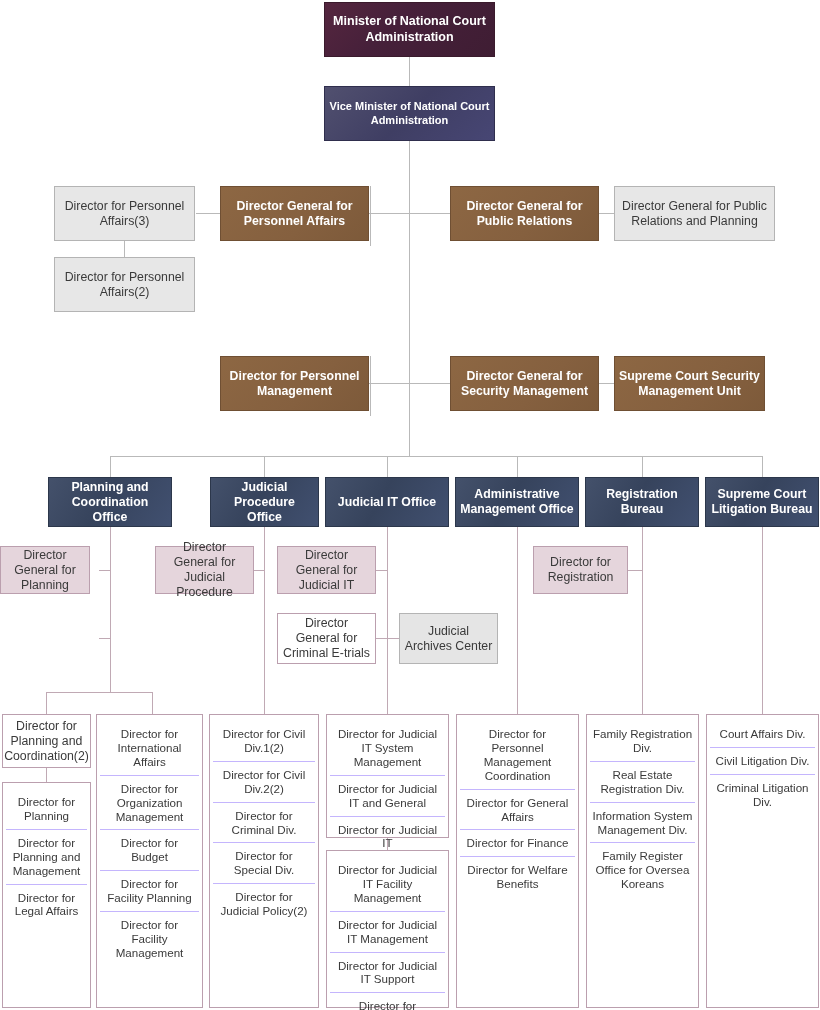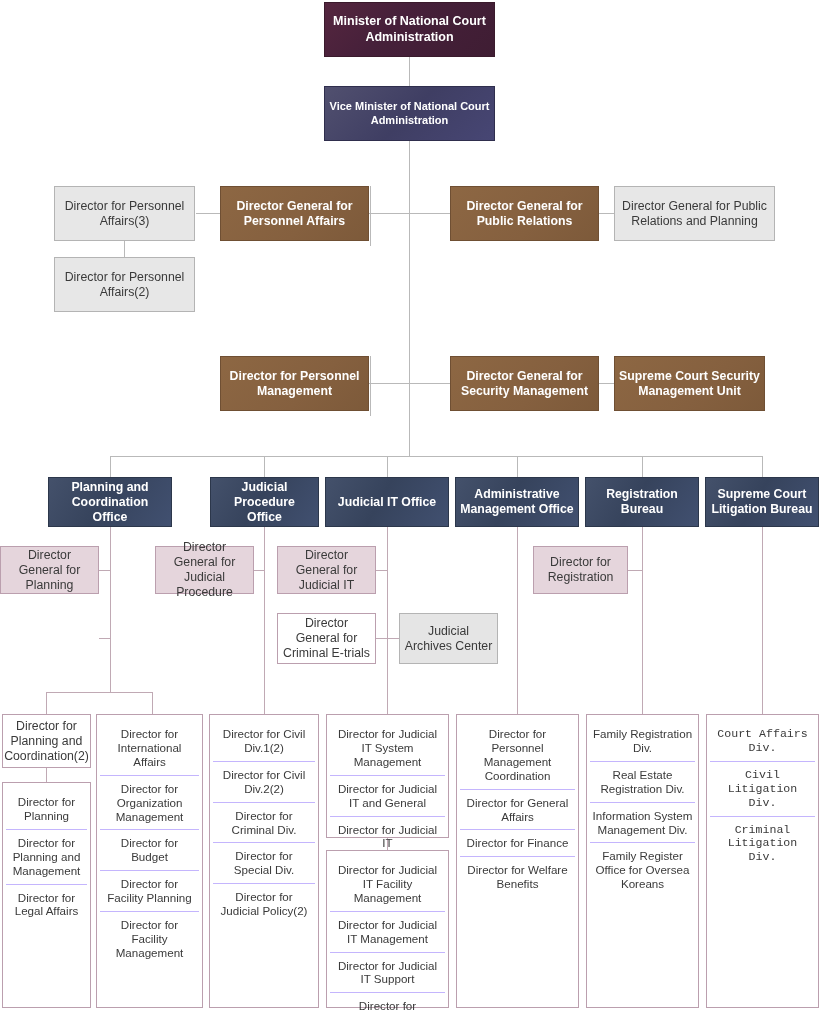--- a/index.html
+++ b/index.html
@@ -220,21 +220,21 @@
   <div class="box b-steel" style="left:455px; top:477px; width:124px; height:50px;">
     <span>Administrative Management Office</span>
   </div>
   <div class="box b-steel" style="left:585px; top:477px; width:114px; height:50px;">
     <span>Registration Bureau</span>
   </div>
   <div class="box b-steel" style="left:705px; top:477px; width:114px; height:50px;">
     <span>Supreme Court Litigation Bureau</span>
   </div>
 
-  <div class="box b-pink" style="left:0px; top:546px; width:99px; height:48px;">
+  <div class="box b-pink" style="left:0px; top:546px; width:90px; height:48px;">
     <span>Director General for Planning</span>
   </div>
   <div class="box b-pink" style="left:155px; top:546px; width:99px; height:48px;">
     <span>Director General for Judicial Procedure</span>
   </div>
   <div class="box b-pink" style="left:277px; top:546px; width:99px; height:48px;">
     <span>Director General for Judicial IT</span>
   </div>
   <div class="box b-white" style="left:277px; top:613px; width:99px; height:51px;">
     <span>Director General for Criminal E-trials</span>
@@ -292,19 +292,19 @@
     <div class="item nosep">Director for Welfare Benefits</div>
   </div>
 
   <div class="listbox" style="left:586px; top:714px; width:113px; height:294px;">
     <div class="item">Family Registration Div.</div>
     <div class="item">Real Estate Registration Div.</div>
     <div class="item">Information System Management Div.</div>
     <div class="item nosep">Family Register Office for Oversea Koreans</div>
   </div>
 
-  <div class="listbox" style="left:706px; top:714px; width:113px; height:294px;font-family:Liberation Mono, monospace;">
+  <div class="listbox" style="left:706px; top:714px; width:113px; height:294px;">
     <div class="item">Court Affairs Div.</div>
     <div class="item">Civil Litigation Div.</div>
     <div class="item nosep">Criminal Litigation Div.</div>
   </div>
 
 </div>
 
 </body></html>

